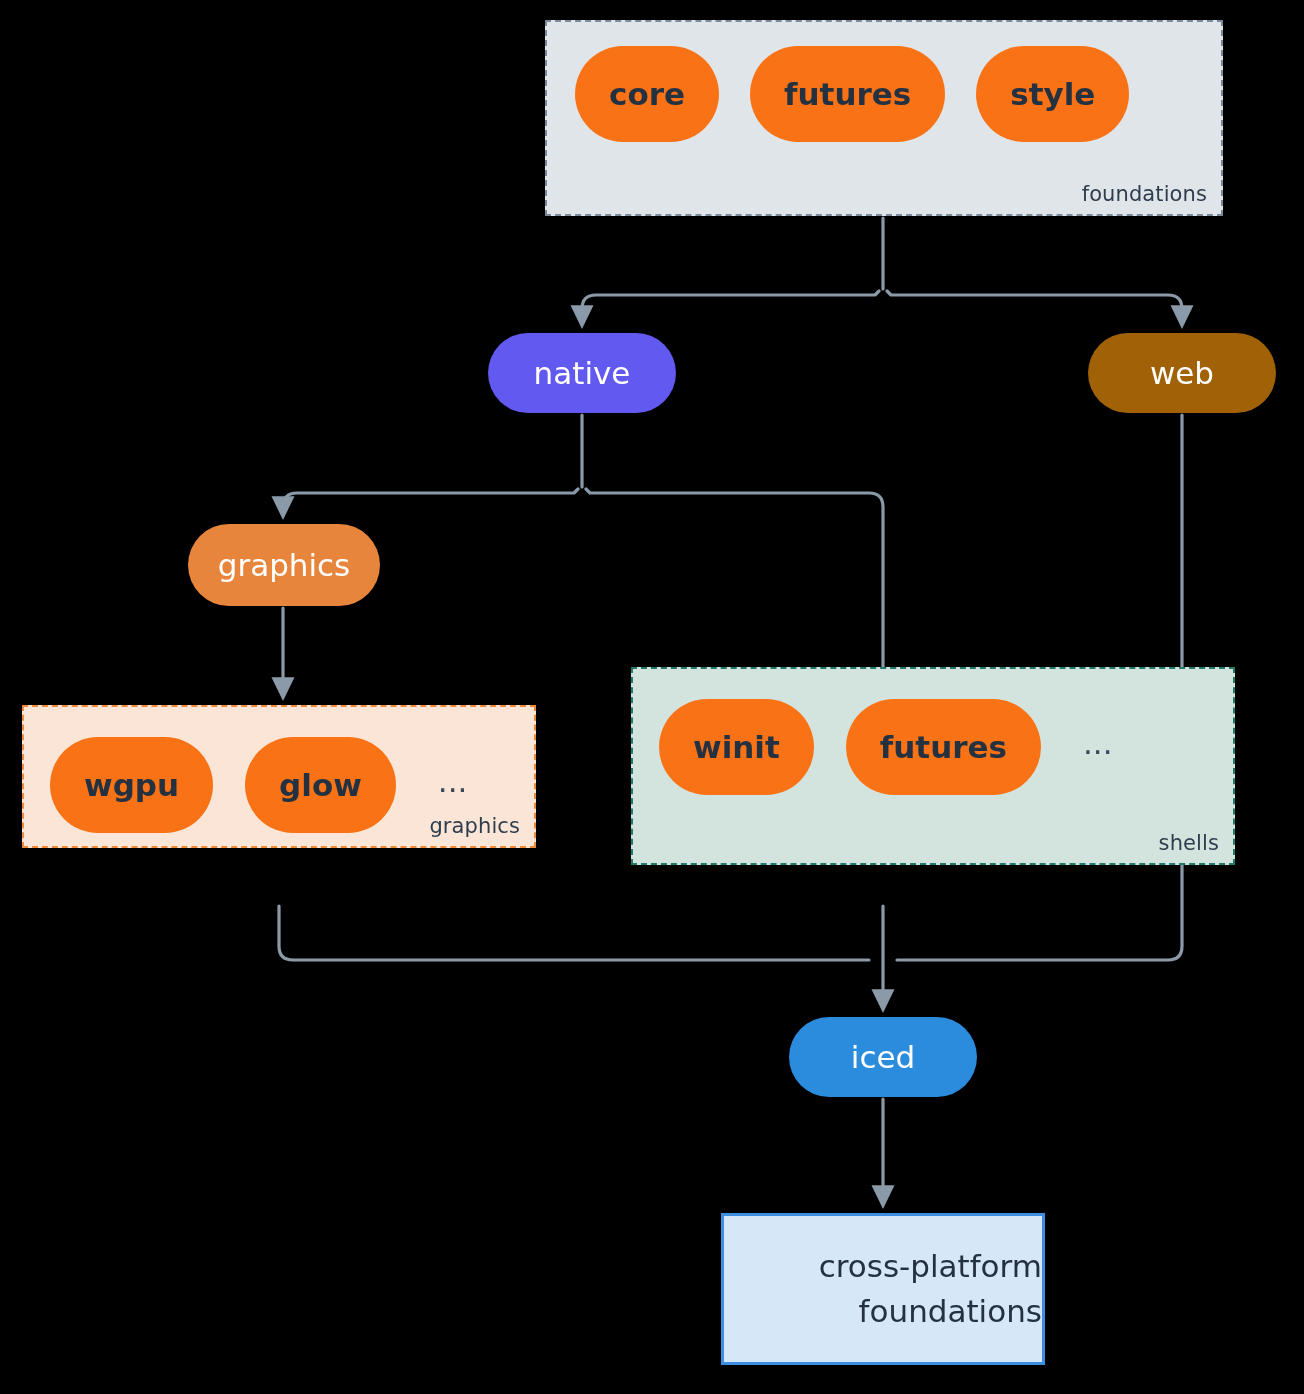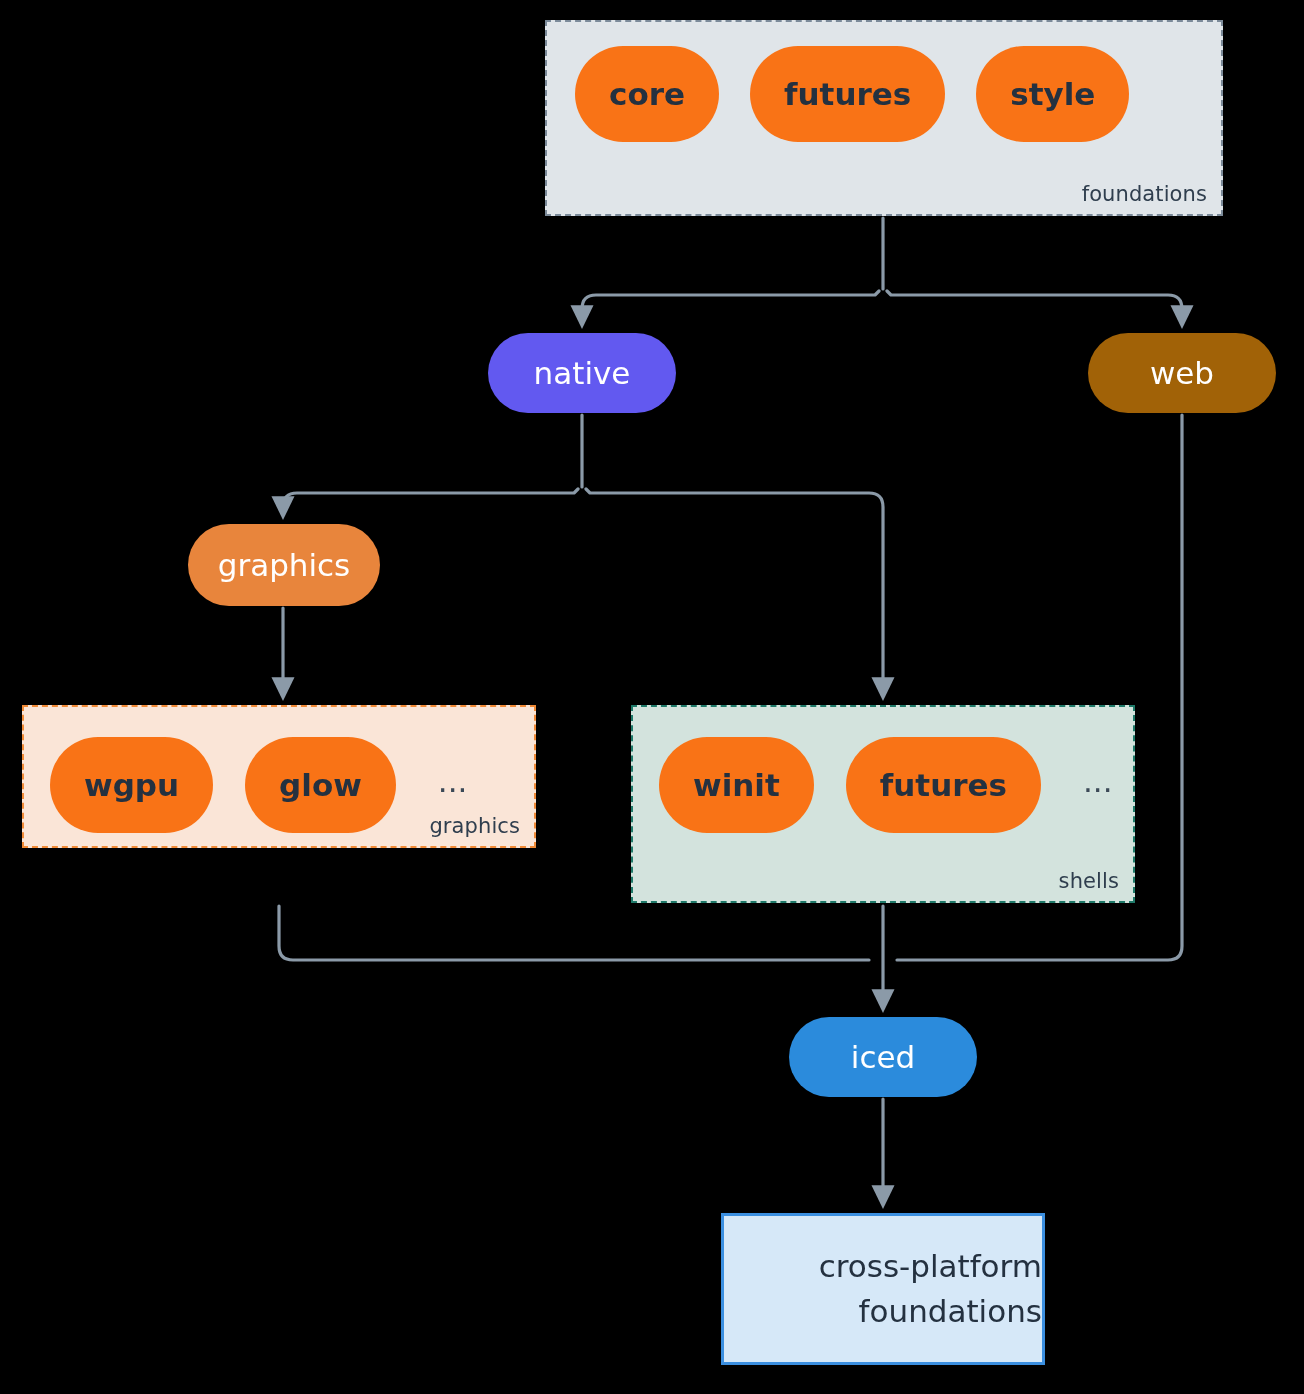--- a/index.html
+++ b/index.html
@@ -74,22 +74,22 @@
   }
   #cluster-renderers .cluster-row {
     left: 26px;
     top: 30px;
     gap: 32px;
   }
   #cluster-renderers .cluster-label { color: #2f3e4e; }
 
   #cluster-shells {
     left: 631px;
-    top: 705px;
-    width: 504px;
+    top: 667px;
+    width: 604px;
     height: 198px;
     background: #d3e3dd;
     border-color: #1f7a69;
   }
   #cluster-shells .cluster-row {
     left: 26px;
     top: 30px;
     gap: 32px;
   }
 

